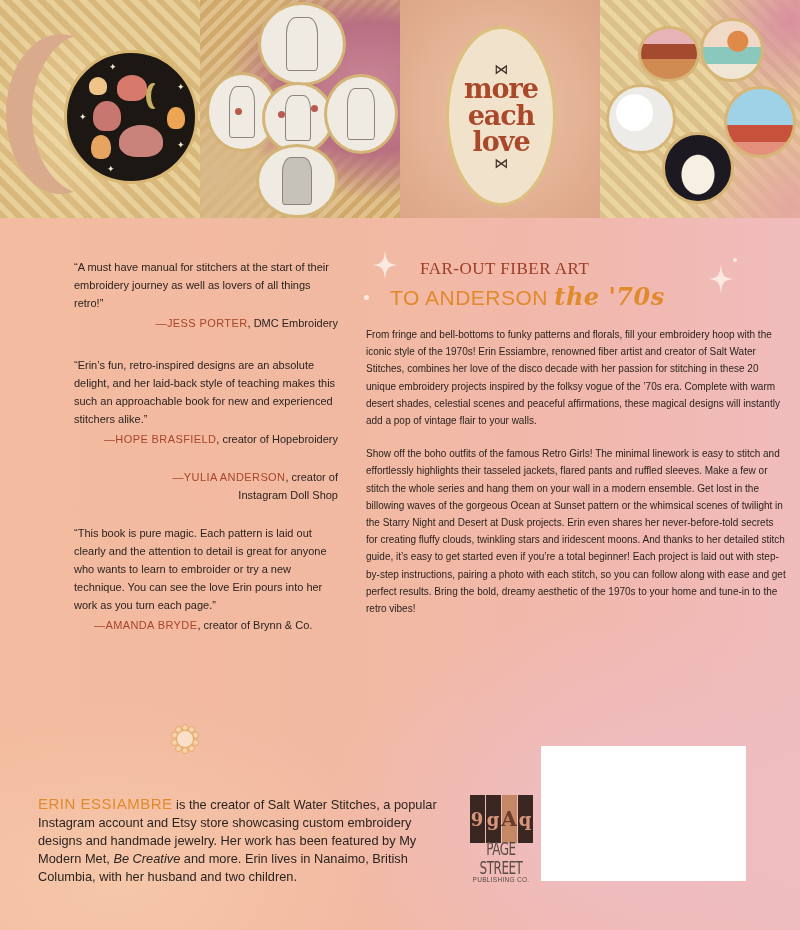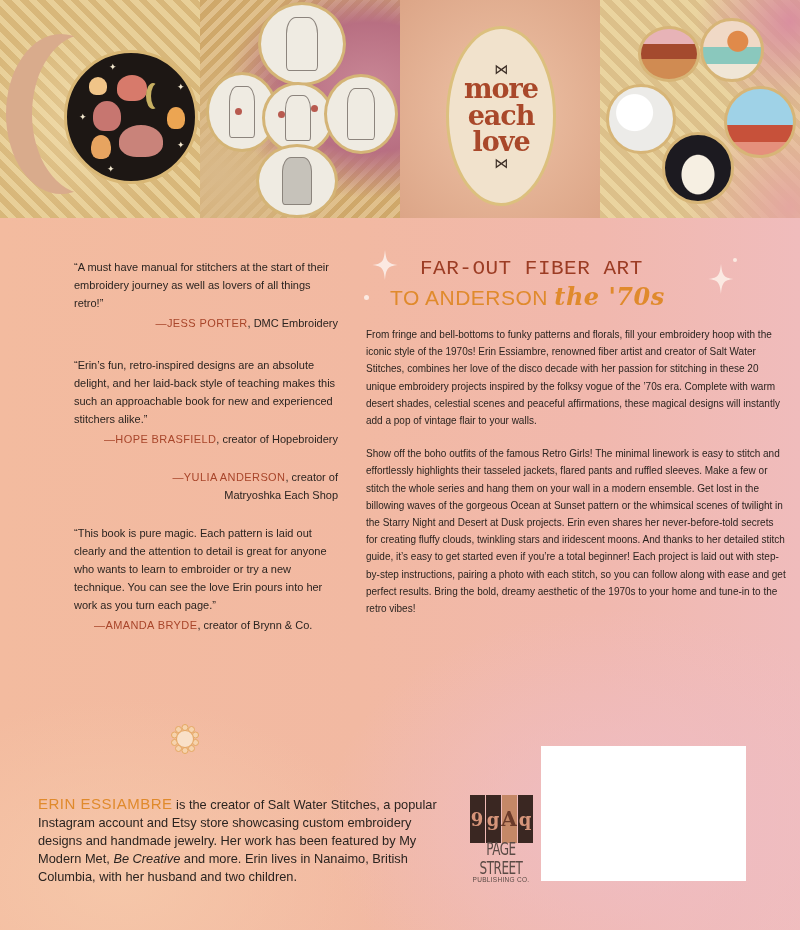--- a/index.html
+++ b/index.html
@@ -54,21 +54,21 @@
     .butterfly { font-size: 14px; color: #3d2f27; line-height: 1; }
     .mini { position: absolute; border-radius: 50%; border: 3px solid #d7b577; }
 
     
     .sparkle { position: absolute; width: 22px; height: 22px; }
     .sparkle svg { width: 100%; height: 100%; }
     .dot { position: absolute; width: 5px; height: 5px; border-radius: 50%; background: #fbeae2; }
 
     
     .headline { position: absolute; left: 420px; top: 255px; width: 300px; text-align: left; }
-    .hl-line1 { font-family: Liberation Mono, monospace; font-size: 21px; letter-spacing: 0.5px; color: #9c3c24; line-height: 28px; }
+    .hl-line1 { font-family: Liberation Serif, serif; font-size: 17px; letter-spacing: 0.5px; color: #9c3c24; line-height: 28px; }
     .hl-line2 { font-family: "Liberation Sans", sans-serif; font-size: 21px; letter-spacing: 0.5px; color: #e08a2c; line-height: 28px; margin-left: -30px; white-space: nowrap; }
     .hl-accent { font-family: "DejaVu Serif", serif; font-weight: bold; font-style: italic; font-size: 24px; color: #e08a2c; }
 
     
     .quotes { position: absolute; left: 38px; top: 258px; width: 300px; }
     .quote { margin-bottom: 20px; font-size: 11px; line-height: 18px; color: #2b2420; margin-left: 36px; }
     .quote-text { padding-left: 0; }
     .quote-attr { text-align: right; margin-top: 2px; }
     .attr-name { color: #a8452a; letter-spacing: 0.4px; }
     .q1 { margin-bottom: 24px; }
@@ -184,21 +184,21 @@
     </div>
     <div class="quote q2">
       <div class="quote-text">“Erin’s fun, retro-inspired designs are an absolute delight, and her laid-back style of teaching makes this such an approachable book for new and experienced stitchers alike.”</div>
       <div class="quote-attr">
         <span class="attr-name">—HOPE BRASFIELD</span><span>, creator of Hopebroidery</span>
       </div>
     </div>
     <div class="quote q3">
       <div class="quote-attr">
         <span class="attr-name">—YULIA ANDERSON</span><span>, creator of</span><br>
-        <span>Matryoshka Each Shop</span>
+        <span>Instagram Doll Shop</span>
       </div>
     </div>
     <div class="quote q4">
       <div class="quote-text">“This book is pure magic. Each pattern is laid out clearly and the attention to detail is great for anyone who wants to learn to embroider or try a new technique. You can see the love Erin pours into her work as you turn each page.”</div>
       <div class="quote-attr">
         <span class="attr-name">—AMANDA BRYDE</span><span>, creator of Brynn &amp; Co.</span>
       </div>
     </div>
   </div>
 

